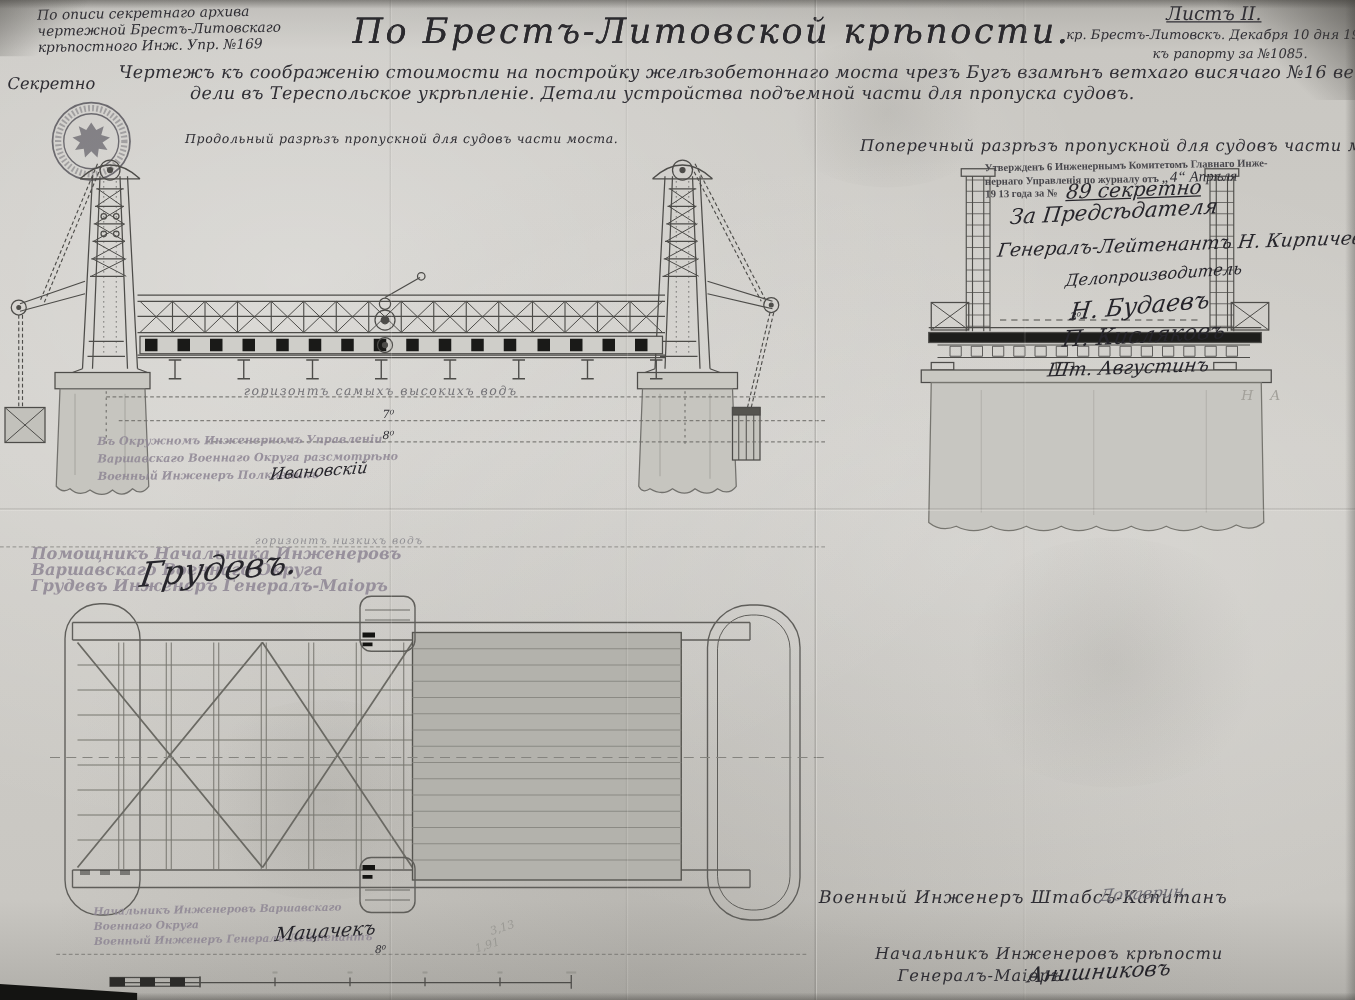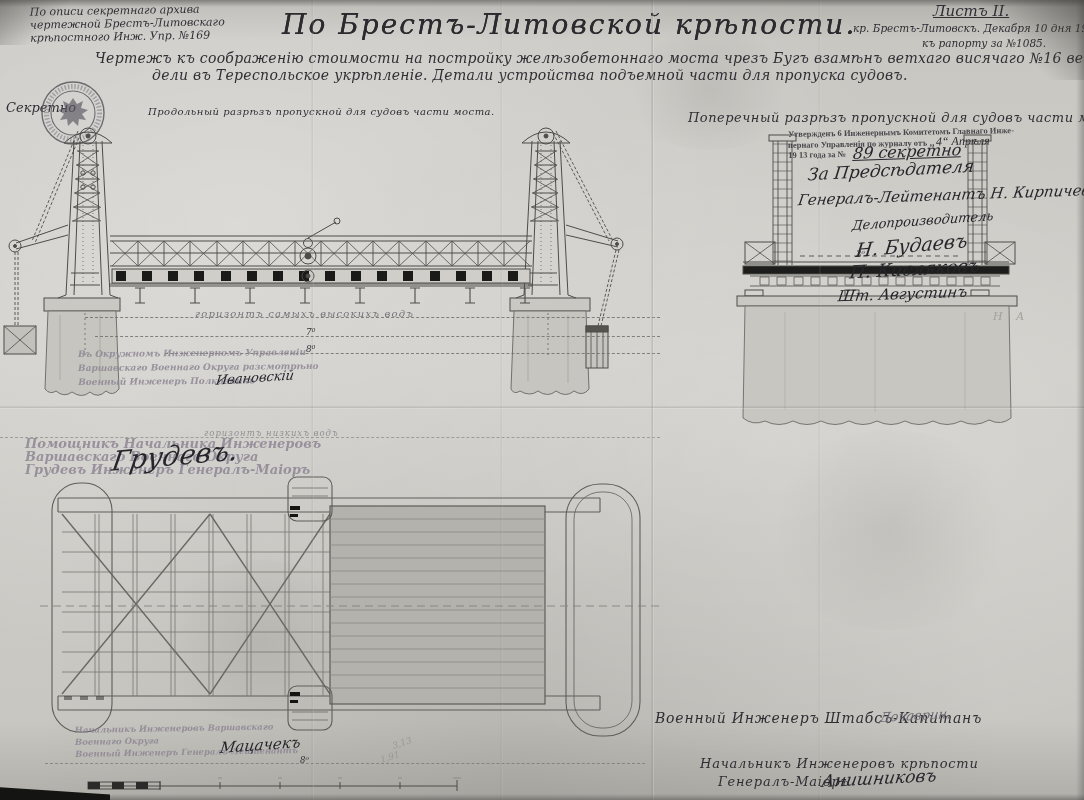--- a/index.html
+++ b/index.html
@@ -39,21 +39,21 @@
   </div>
 
   <div class="abs hw" style="left:282px;top:8px;font-size:28px;letter-spacing:2px;color:#2b2a2e;text-shadow:0 0 .5px #2b2a2e;">По Брестъ-Литовской крѣпости.</div>
 
   <div class="abs hw" style="left:933px;top:2px;font-size:15px;text-decoration:underline;">Листъ II.</div>
   <div class="abs hw" style="left:853px;top:22px;font-size:10.5px;">кр. Брестъ-Литовскъ. Декабря 10 дня 1911 года</div>
   <div class="abs hw" style="left:922px;top:37px;font-size:10.5px;">къ рапорту за №1085.</div>
 
   <div class="abs hw" style="left:95px;top:50px;font-size:14px;letter-spacing:.3px;">Чертежъ къ соображенію стоимости на постройку желѣзобетоннаго моста чрезъ Бугъ взамѣнъ ветхаго висячаго №16 ведущаго изъ цита-</div>
   <div class="abs hw" style="left:152px;top:67px;font-size:14px;letter-spacing:.3px;">дели въ Тереспольское укрѣпленіе. Детали устройства подъемной части для пропуска судовъ.</div>
-  <div class="abs hw" style="left:6px;top:60px;font-size:13px;margin-top:40px;">Секретно</div>
+  <div class="abs hw" style="left:6px;top:60px;font-size:13px;">Секретно</div>
 
   <svg class="abs" style="left:38px;top:78px;opacity:.82;" width="70" height="70" viewBox="0 0 70 70">
     <circle cx="35" cy="35" r="31" fill="none" stroke="#55535a" stroke-width="1.4"></circle>
     <circle cx="35" cy="35" r="22" fill="none" stroke="#55535a" stroke-width="1.1"></circle>
     <circle cx="35" cy="35" r="26.5" fill="none" stroke="#5a5860" stroke-width="5" stroke-dasharray="1.5,1.8" opacity=".5"></circle>
     <path d="M35 20 l4 6 6 -3 -2 7 7 2 -6 4 4 6 -7 -1 -1 7 -5 -5 -5 5 -1 -7 -7 1 4 -6 -6 -4 7 -2 -2 -7 6 3 z" fill="#5a5860" opacity=".8"></path>
   </svg>
 
   <div class="abs hw" style="left:148px;top:106px;font-size:10px;letter-spacing:.5px;">Продольный разрѣзъ пропускной для судовъ части моста.</div>
   <div class="abs hw" style="left:688px;top:110px;font-size:13px;letter-spacing:.5px;">Поперечный разрѣзъ пропускной для судовъ части моста.</div>

